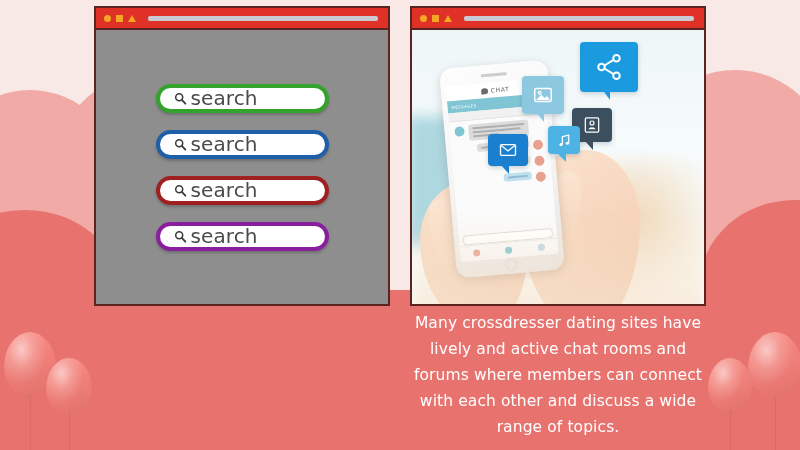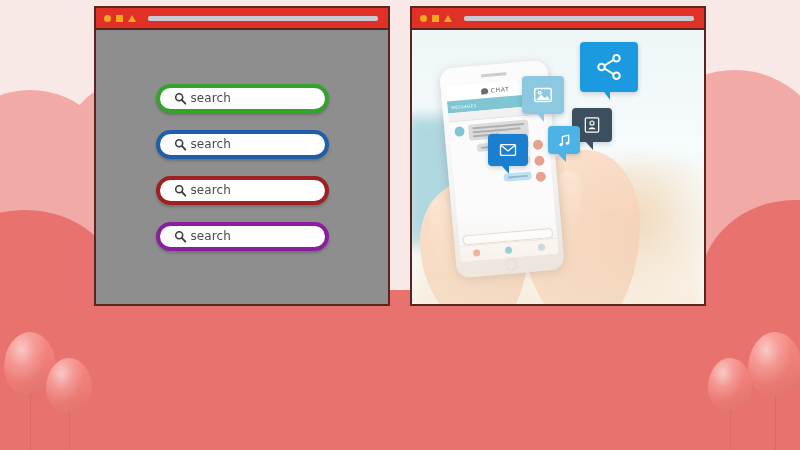--- a/index.html
+++ b/index.html
@@ -164,21 +164,21 @@
   .search-pill.blue   { border: 4px solid #1f5fa9; }
   .search-pill.red    { border: 4px solid #9e2020; }
   .search-pill.purple { border: 4px solid #8a1f9e; }
   .search-pill .mag {
     flex: none;
     width: 13px; height: 13px;
     margin-right: 4px;
   }
   .search-pill .label {
     font-family: "DejaVu Sans", sans-serif;
-    font-size: 12px;
+    font-size: 20px;
     color: #4a4a4a;
     letter-spacing: 0.1px;
   }
 
   
   .photo {
     position: absolute;
     left: 0; top: 0;
     width: 100%; height: 100%;
     background:
@@ -614,14 +614,15 @@
           </svg>
           <span class="tail" style="left:13px; border-top:9px solid #1b7fd0;"></span>
         </div>
 
         <div class="photo-warm-bottom"></div>
       </div>
     </div>
   </div>
 
 
+  <div class="caption" style="left:408px; top:310px; width:300px;">Many crossdresser dating sites have lively and active chat rooms and forums where members can connect with each other and discuss a wide range of topics.</div>
 
 </div>
 
 </body></html>

